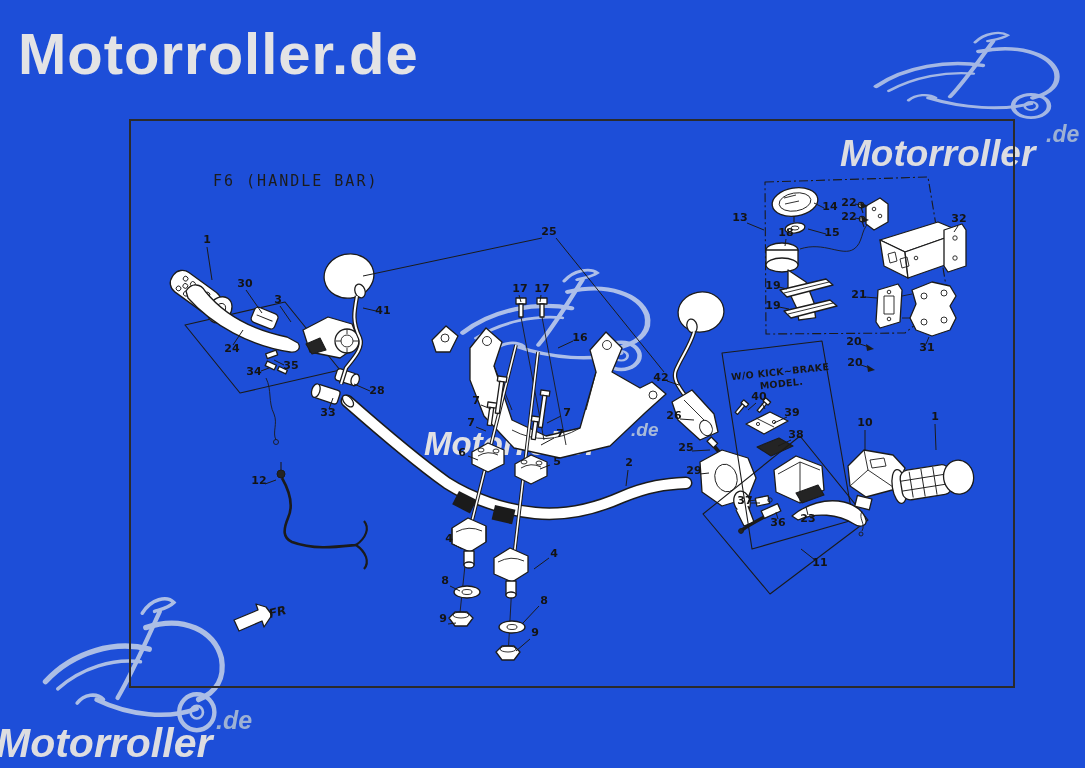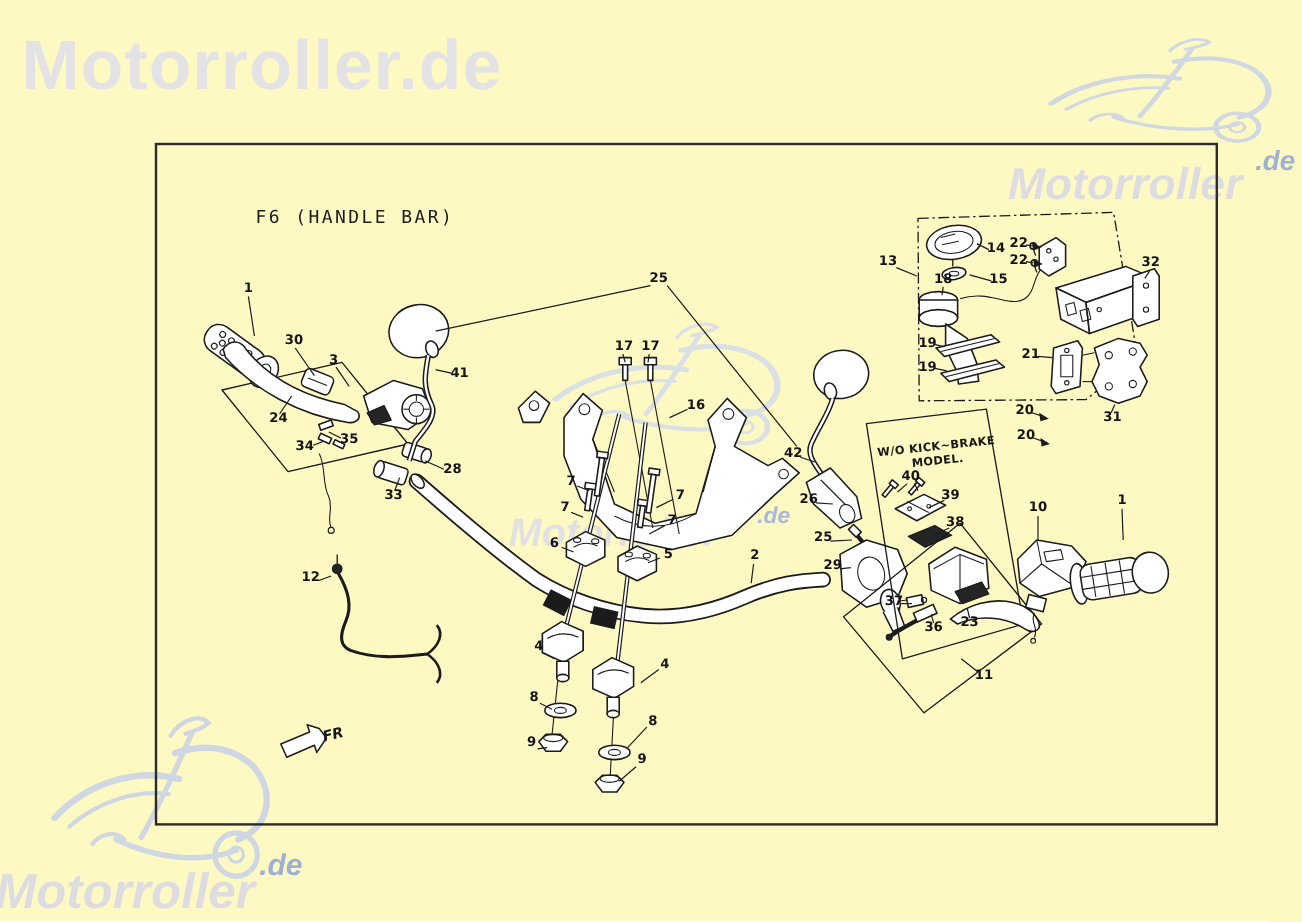--- a/index.html
+++ b/index.html
@@ -1,16 +1,16 @@
 <!DOCTYPE html>
 <html><head>
 <meta charset="utf-8">
 <style>
   html,body{margin:0;padding:0;background:#fff;}
-  .stage{position:relative;width:1085px;height:768px;background:#fef9c3;overflow:hidden;
+  .stage{position:relative;width:1085px;height:768px;background:#1d4ed8;overflow:hidden;
          font-family:"Liberation Sans", sans-serif;}
   svg{position:absolute;left:0;top:0;}
   .plabel{font:bold 11px "DejaVu Sans", sans-serif;fill:#141414;text-anchor:middle;}
   .title-text{font:15px "DejaVu Sans Mono", monospace;letter-spacing:2px;fill:#1c1c1c;}
   .note-text{font:bold 9.5px "DejaVu Sans", sans-serif;fill:#161616;text-anchor:middle;letter-spacing:.3px;}
   .fr-text{font:italic bold 12px "DejaVu Sans", sans-serif;fill:#161616;}
   .wm-big{font:bold 58px "Liberation Sans", sans-serif;letter-spacing:1px;}
   .wm-mid{font:italic bold 37px "Liberation Sans", sans-serif;}
   .wm-cen{font:italic bold 33px "Liberation Sans", sans-serif;}
   .wm-bot{font:italic bold 41px "Liberation Sans", sans-serif;}

